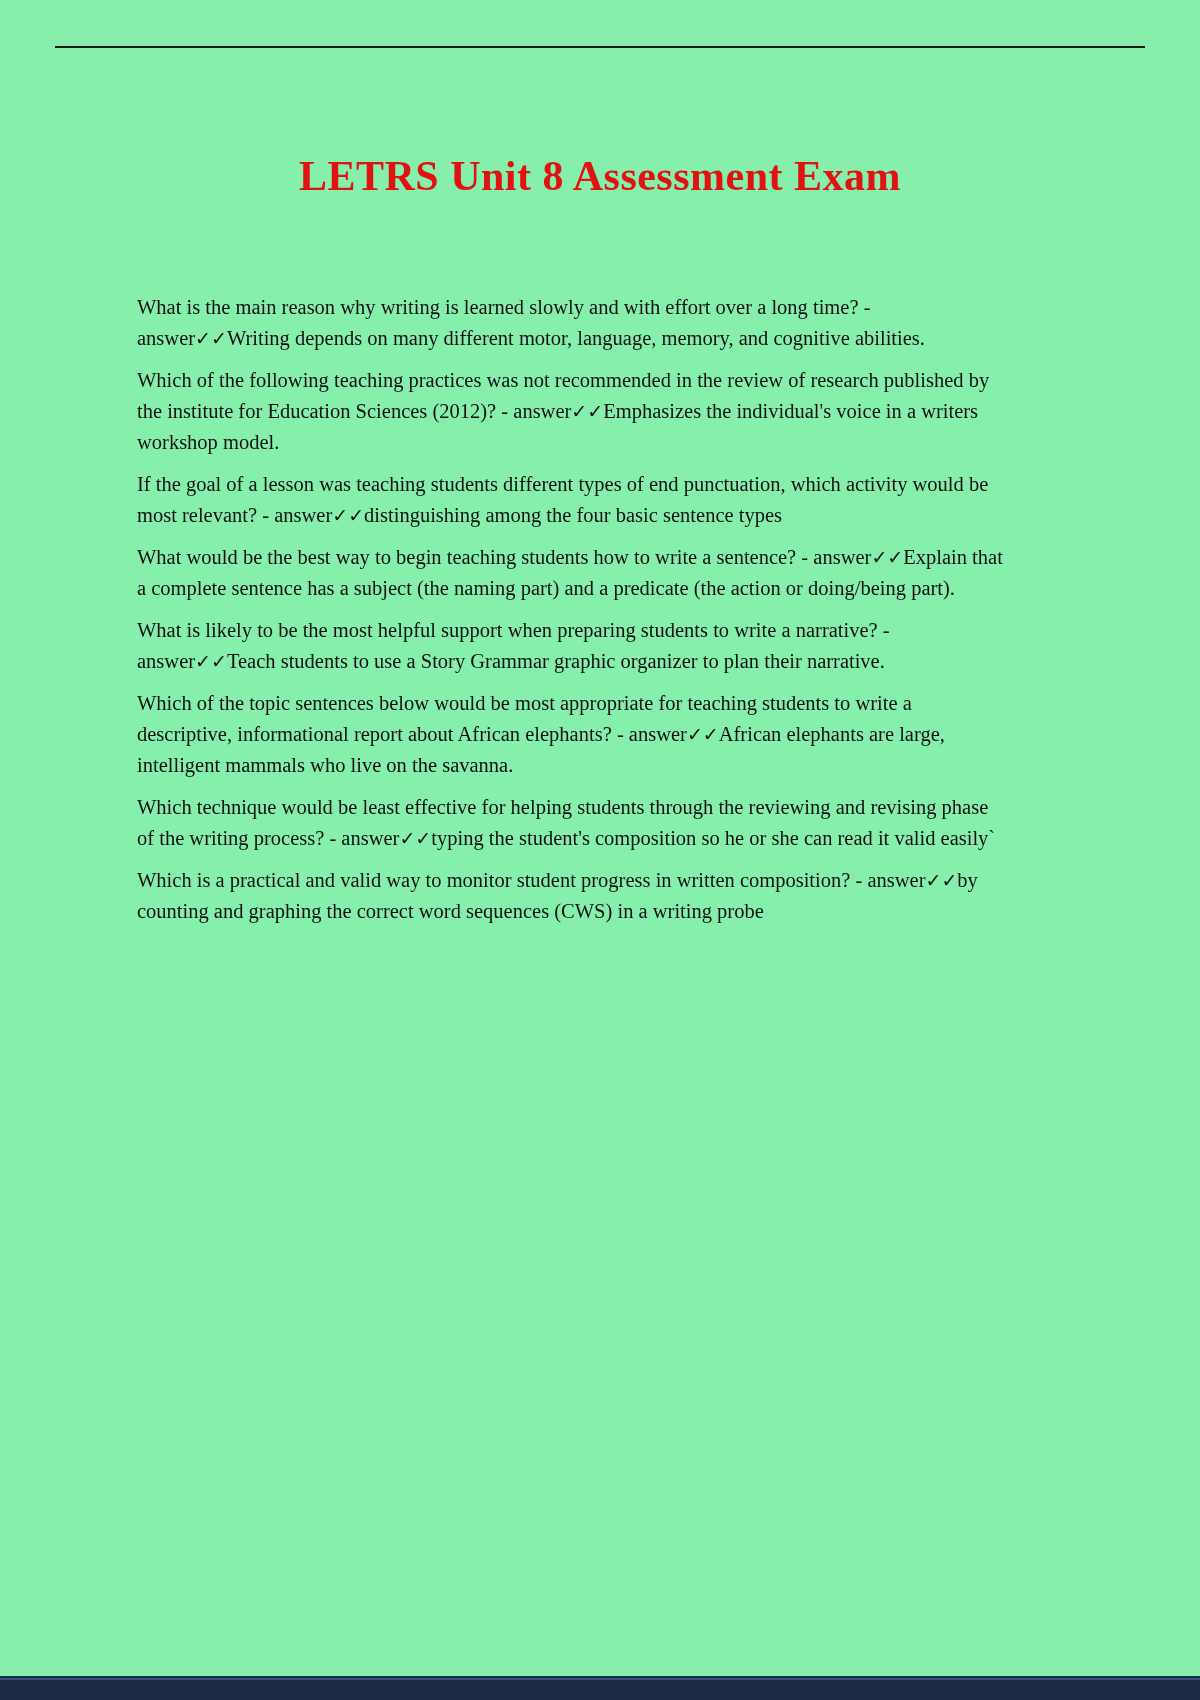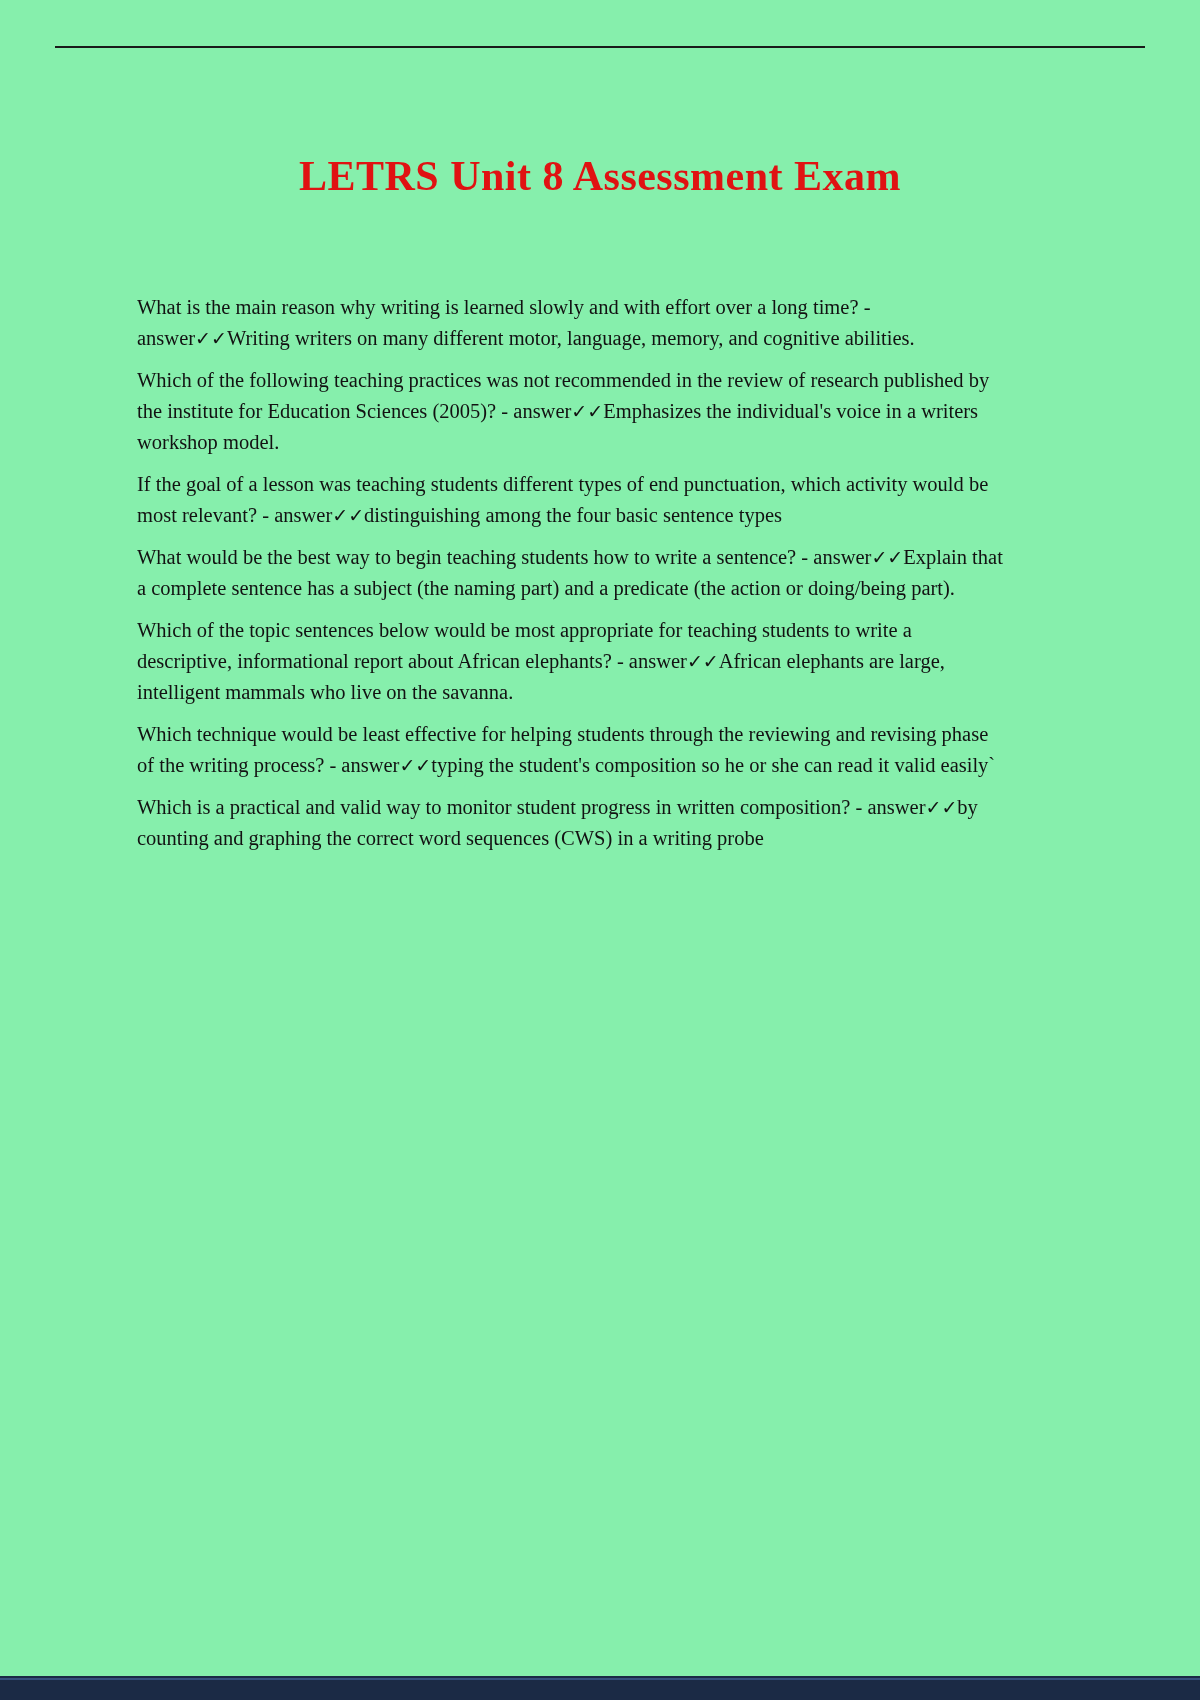--- a/index.html
+++ b/index.html
@@ -70,29 +70,30 @@
 
 <div class="page">
 
   <div class="top-rule"></div>
 
   <h1 class="doc-title">LETRS Unit 8 Assessment Exam</h1>
 
   <div class="content">
 
 
-    <p class="qa-item"><span>What is the main reason why writing is learned slowly and with effort over a long time?</span><span> - answer</span><span class="check">✓✓</span><span>Writing writers on many different motor, language, memory, and cognitive abilities.</span></p>
+    <p class="qa-item"><span>What is the main reason why writing is learned slowly and with effort over a long time?</span><span> - answer</span><span class="check">✓✓</span><span>Writing depends on many different motor, language, memory, and cognitive abilities.</span></p>
 
-    <p class="qa-item"><span>Which of the following teaching practices was not recommended in the review of research published by the institute for Education Sciences (2005)?</span><span> - answer</span><span class="check">✓✓</span><span>Emphasizes the individual's voice in a writers workshop model.</span></p>
+    <p class="qa-item"><span>Which of the following teaching practices was not recommended in the review of research published by the institute for Education Sciences (2012)?</span><span> - answer</span><span class="check">✓✓</span><span>Emphasizes the individual's voice in a writers workshop model.</span></p>
 
 
     <p class="qa-item"><span>If the goal of a lesson was teaching students different types of end punctuation, which activity would be most relevant?</span><span> - answer</span><span class="check">✓✓</span><span>distinguishing among the four basic sentence types</span></p>
 
     <p class="qa-item"><span>What would be the best way to begin teaching students how to write a sentence?</span><span> - answer</span><span class="check">✓✓</span><span>Explain that a complete sentence has a subject (the naming part) and a predicate (the action or doing/being part).</span></p>
 
+    <p class="qa-item"><span>What is likely to be the most helpful support when preparing students to write a narrative?</span><span> - answer</span><span class="check">✓✓</span><span>Teach students to use a Story Grammar graphic organizer to plan their narrative.</span></p>
 
     <p class="qa-item"><span>Which of the topic sentences below would be most appropriate for teaching students to write a descriptive, informational report about African elephants?</span><span> - answer</span><span class="check">✓✓</span><span>African elephants are large, intelligent mammals who live on the savanna.</span></p>
 
     <p class="qa-item"><span>Which technique would be least effective for helping students through the reviewing and revising phase of the writing process?</span><span> - answer</span><span class="check">✓✓</span><span>typing the student's composition so he or she can read it valid easily`</span></p>
 
     <p class="qa-item"><span>Which is a practical and valid way to monitor student progress in written composition?</span><span> - answer</span><span class="check">✓✓</span><span>by counting and graphing the correct word sequences (CWS) in a writing probe</span></p>
 
   </div>
 
   <div class="bottom-bar">

